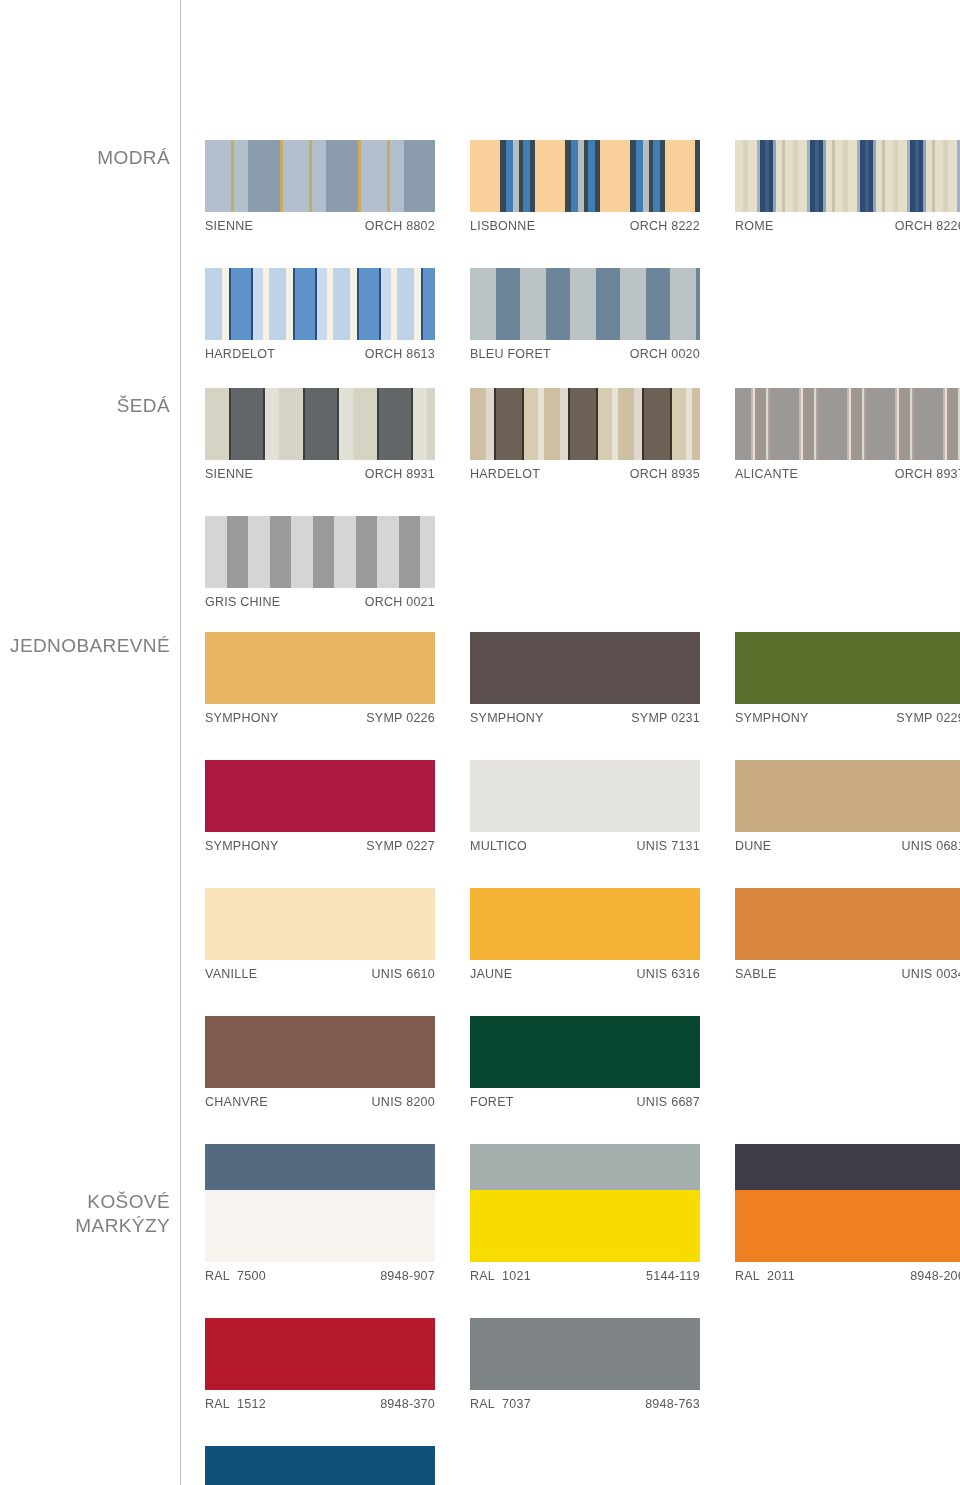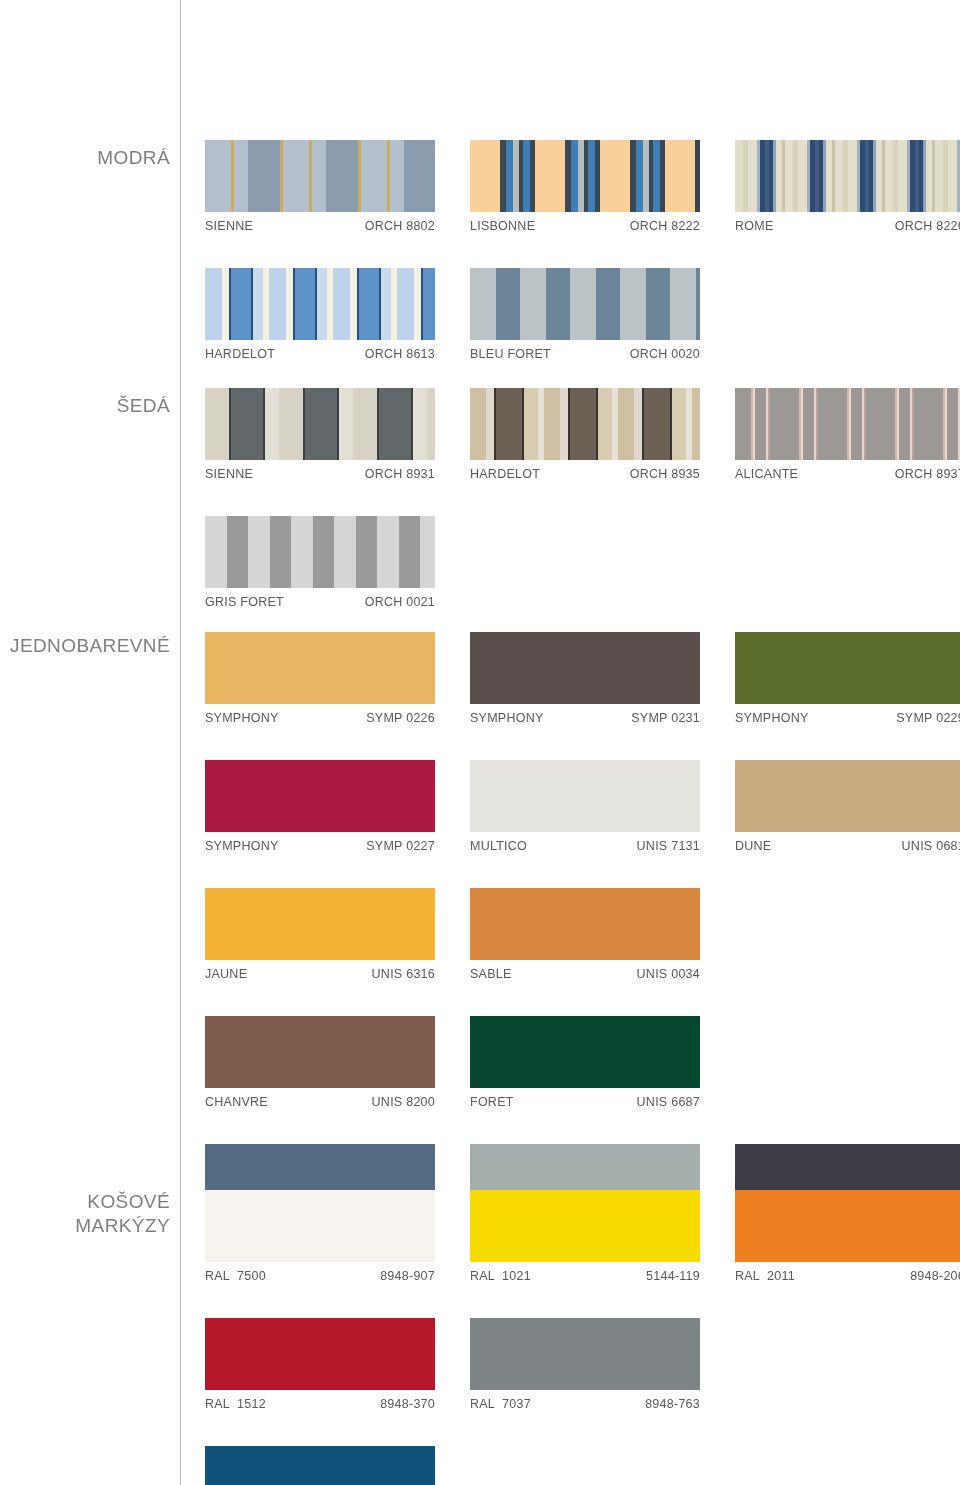--- a/index.html
+++ b/index.html
@@ -368,21 +368,21 @@
                 <span style="position:absolute;left:65px;top:0;width:21px;height:100%;background:#9a9a9a"></span>
                 <span style="position:absolute;left:86px;top:0;width:22px;height:100%;background:#d5d5d5"></span>
                 <span style="position:absolute;left:108px;top:0;width:21px;height:100%;background:#9a9a9a"></span>
                 <span style="position:absolute;left:129px;top:0;width:22px;height:100%;background:#d5d5d5"></span>
                 <span style="position:absolute;left:151px;top:0;width:21px;height:100%;background:#9a9a9a"></span>
                 <span style="position:absolute;left:172px;top:0;width:22px;height:100%;background:#d5d5d5"></span>
                 <span style="position:absolute;left:194px;top:0;width:21px;height:100%;background:#9a9a9a"></span>
                 <span style="position:absolute;left:215px;top:0;width:15px;height:100%;background:#d5d5d5"></span>
               </div>
               <div class="caption">
-                <span class="name">GRIS FORET</span>
+                <span class="name">GRIS CHINE</span>
                 <span class="code">ORCH 0021</span>
               </div>
             </div>
           </div>
         </div>
       </div>
       <div class="section" style="top: 632px;">
         <div class="section-title" style="top: 2px;">JEDNOBAREVNÉ</div>
         <div class="rows">
           <div class="row" style="margin-top: 0px;">
@@ -425,20 +425,27 @@
             </div>
             <div class="cell">
               <div class="swatch" style="background: rgb(201, 171, 129);"></div>
               <div class="caption">
                 <span class="name">DUNE</span>
                 <span class="code">UNIS 0681</span>
               </div>
             </div>
           </div>
           <div class="row" style="margin-top: 35px;">
+            <div class="cell">
+              <div class="swatch" style="background: rgb(250, 226, 187);"></div>
+              <div class="caption">
+                <span class="name">VANILLE</span>
+                <span class="code">UNIS 6610</span>
+              </div>
+            </div>
             <div class="cell">
               <div class="swatch" style="background: rgb(245, 179, 53);"></div>
               <div class="caption">
                 <span class="name">JAUNE</span>
                 <span class="code">UNIS 6316</span>
               </div>
             </div>
             <div class="cell">
               <div class="swatch" style="background: rgb(217, 135, 62);"></div>
               <div class="caption">

